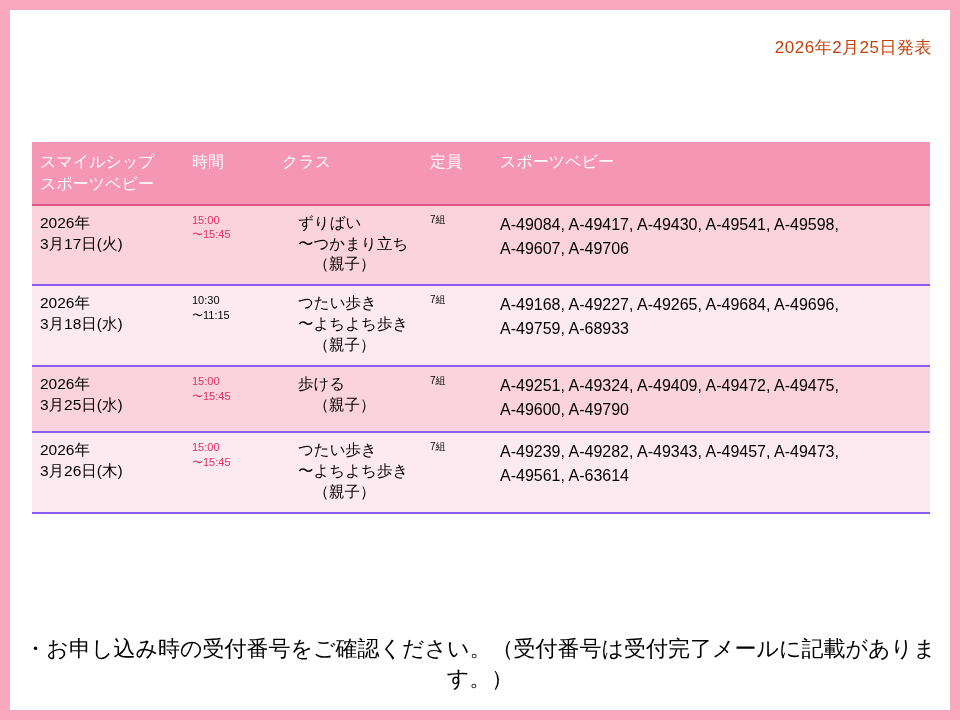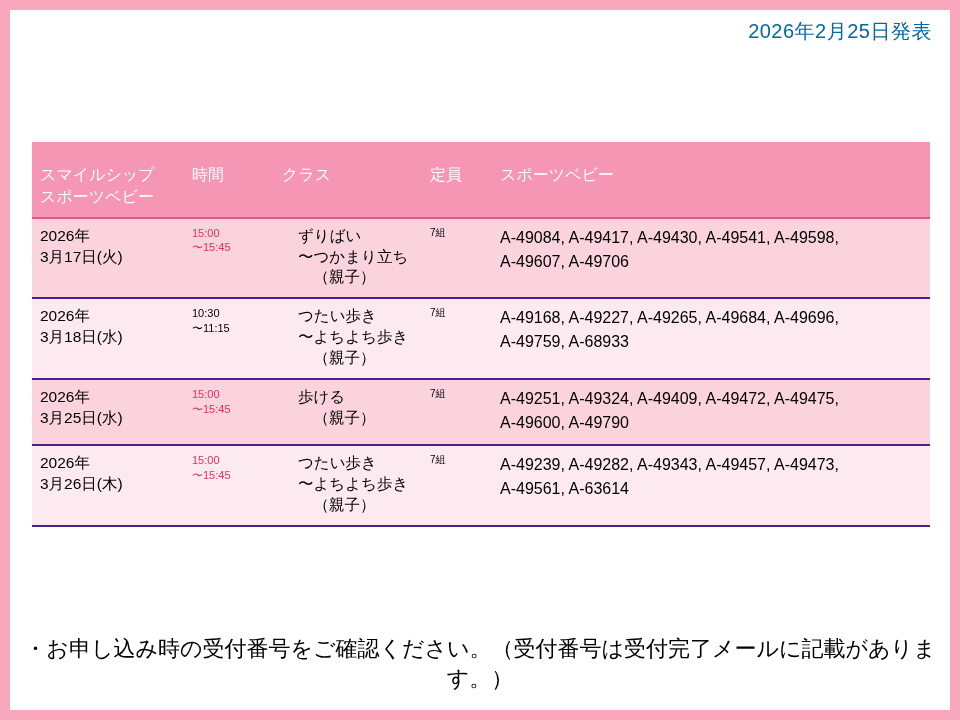--- a/index.html
+++ b/index.html
@@ -22,48 +22,48 @@
     background: #ffffff;
   }
   .inner {
     position: absolute;
     left: 0; top: 0; right: 0; bottom: 0;
     background: #ffffff;
   }
   .announce-date {
     position: absolute;
     right: 18px;
-    top: 8px;
-    font-size: 20px;
-    color: #0369a1;
+    top: 26px;
+    font-size: 17px;
+    color: #c2410c;
     letter-spacing: 0.5px;
     white-space: nowrap;
   }
   table.schedule {
     position: absolute;
     left: 22px;
     top: 132px;
     width: 898px;
     border-collapse: collapse;
     table-layout: fixed;
   }
   table.schedule th, table.schedule td {
-    border-bottom: 2px solid #4c1d95;
+    border-bottom: 2px solid #8b5cf6;
     vertical-align: top;
     padding: 7px 6px 9px 8px;
     font-weight: normal;
     font-size: 15.5px;
     line-height: 1.35;
     color: #000000;
   }
   table.schedule thead th {
     background: #f596b4;
     color: #ffffff;
     font-size: 16px;
-    padding-top: 22px;
+    padding-top: 9px;
     padding-bottom: 9px;
     text-align: left;
     border-bottom: 2px solid #e5558a;
   }
   table.schedule tbody tr.row-a td {
     background: #fbd3dd;
   }
   table.schedule tbody tr.row-b td {
     background: #fdeaf0;
   }

